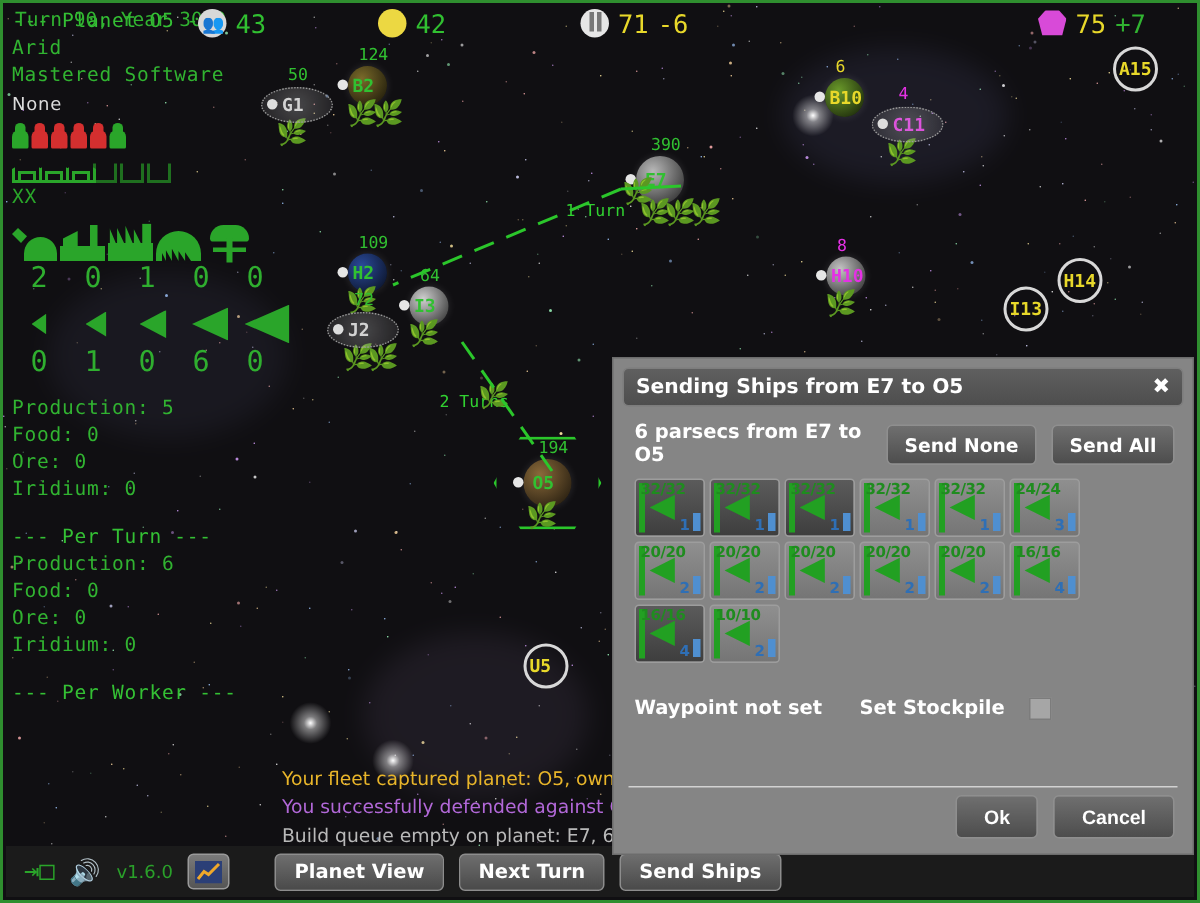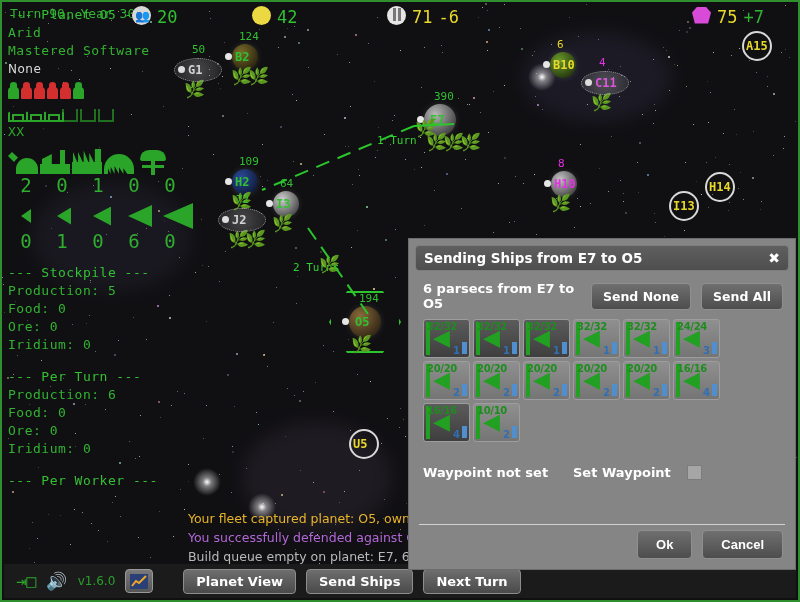--- a/index.html
+++ b/index.html
@@ -757,21 +757,21 @@
       <div style="position:absolute;left:526px;top:61px;width:28px;height:28px;background:radial-gradient(circle,#fff 0%,rgba(255,255,255,.45) 22%,rgba(255,255,255,0) 70%)"></div>
       <div style="position:absolute;left:191px;top:466px;width:28px;height:28px;background:radial-gradient(circle,#fff 0%,rgba(255,255,255,.45) 22%,rgba(255,255,255,0) 70%)"></div>
       <div style="position:absolute;left:246px;top:491px;width:28px;height:28px;background:radial-gradient(circle,#fff 0%,rgba(255,255,255,.45) 22%,rgba(255,255,255,0) 70%)"></div>
     </div>
 
   <div style="position:absolute;left:8px;top:4px;z-index:8;color:#31b331;font-size:13px;font-family:'DejaVu Sans Mono',monospace;">Turn 90, Year 3090</div>
 
   <div id="topres" style="position:absolute;left:130px;top:2px;right:6px;height:26px;z-index:8;display:flex;align-items:center;">
       <div style="position:absolute;left:0px;top:0;display:flex;align-items:center;gap:6px;height:26px">
         <span><span style="display:inline-block;width:19px;height:19px;border-radius:50%;background:#d8d8d8;position:relative"><span style="position:absolute;left:3px;top:4px;color:#333;font-size:12px;line-height:12px;font-family:'DejaVu Sans',sans-serif">👥</span></span></span>
-        <span style="color:#31c031;font-size:17px;font-family:'DejaVu Sans Mono',monospace">20</span>
+        <span style="color:#31c031;font-size:17px;font-family:'DejaVu Sans Mono',monospace">43</span>
       </div>
       <div style="position:absolute;left:120px;top:0;display:flex;align-items:center;gap:6px;height:26px">
         <span><span style="display:inline-block;width:19px;height:19px;border-radius:50%;background:#ecd842"></span></span>
         <span style="color:#31c031;font-size:17px;font-family:'DejaVu Sans Mono',monospace">42</span>
       </div>
       <div style="position:absolute;left:255px;top:0;display:flex;align-items:center;gap:6px;height:26px">
         <span><span style="display:inline-block;width:19px;height:19px;border-radius:50%;background:#e6e6e6;position:relative"><span style="position:absolute;left:6px;top:2px;width:3px;height:13px;background:#777"></span><span style="position:absolute;left:11px;top:2px;width:3px;height:13px;background:#777"></span></span></span>
         <span style="color:#e8d82a;font-size:17px;font-family:'DejaVu Sans Mono',monospace">71</span>
         <span style="color:#e8d82a;font-size:17px;font-family:'DejaVu Sans Mono',monospace">-6</span>
       </div>
@@ -857,21 +857,20 @@
       </div>
     <div class="row-nums" id="shipNums" style="margin-top:2px;">
         <span>0</span>
         <span>1</span>
         <span>0</span>
         <span>6</span>
         <span>0</span>
       </div>
 
     <div class="sec">
-      <div class="hdr">--- Stockpile ---</div>
       <div id="stockLines">
           <div class="stat">Production: 5</div>
           <div class="stat">Food: 0</div>
           <div class="stat">Ore: 0</div>
           <div class="stat">Iridium: 0</div>
         </div>
     </div>
 
     <div class="sec">
       <div class="hdr">--- Per Turn ---</div>
@@ -973,22 +972,22 @@
     <span style="color:#2aa52a;font-size:17px;cursor:pointer;">🔊</span>
     <span class="ver">v1.6.0</span>
     <span class="sqbtn">
       <svg width="18" height="15" viewBox="0 0 18 15">
           <rect width="18" height="15" fill="#2b3f77"></rect>
       <polyline points="2,12 6,7 9,9 16,2" fill="none" stroke="#f0a82a" stroke-width="2"></polyline>
         </svg>
     </span>
     <span style="flex:0 0 10px"></span>
     <button class="tbtn">Planet View</button>
+    <button class="tbtn">Next Turn</button>
     <button class="tbtn">Send Ships</button>
-    <button class="tbtn">Next Turn</button>
   </div>
 
   <div id="dialog">
     <div id="dlgtitle">
       <span>Sending Ships from E7 to O5</span>
       <span class="x">✖</span>
     </div>
     <div id="dlgrow1">
       <span class="pt">6 parsecs from E7 to O5</span>
       <button class="gbtn">Send None</button>
@@ -1089,21 +1088,21 @@
         <div class="ship">
           <span class="bar"></span>
           <span class="glyph">◀</span>
           <span class="hp">10/10</span>
           <span class="num">2</span>
           <span class="fuel"></span>
         </div>
       </div>
     <div id="wprow">
       <span class="w1">Waypoint not set</span>
-      <span>Set Waypoint</span>
+      <span>Set Stockpile</span>
       <span class="cb"></span>
     </div>
     <div id="dlgsep"></div>
     <div id="dlgbtns">
       <button class="dbtn">Ok</button>
       <button class="dbtn">Cancel</button>
     </div>
   </div>
 </div>
 

